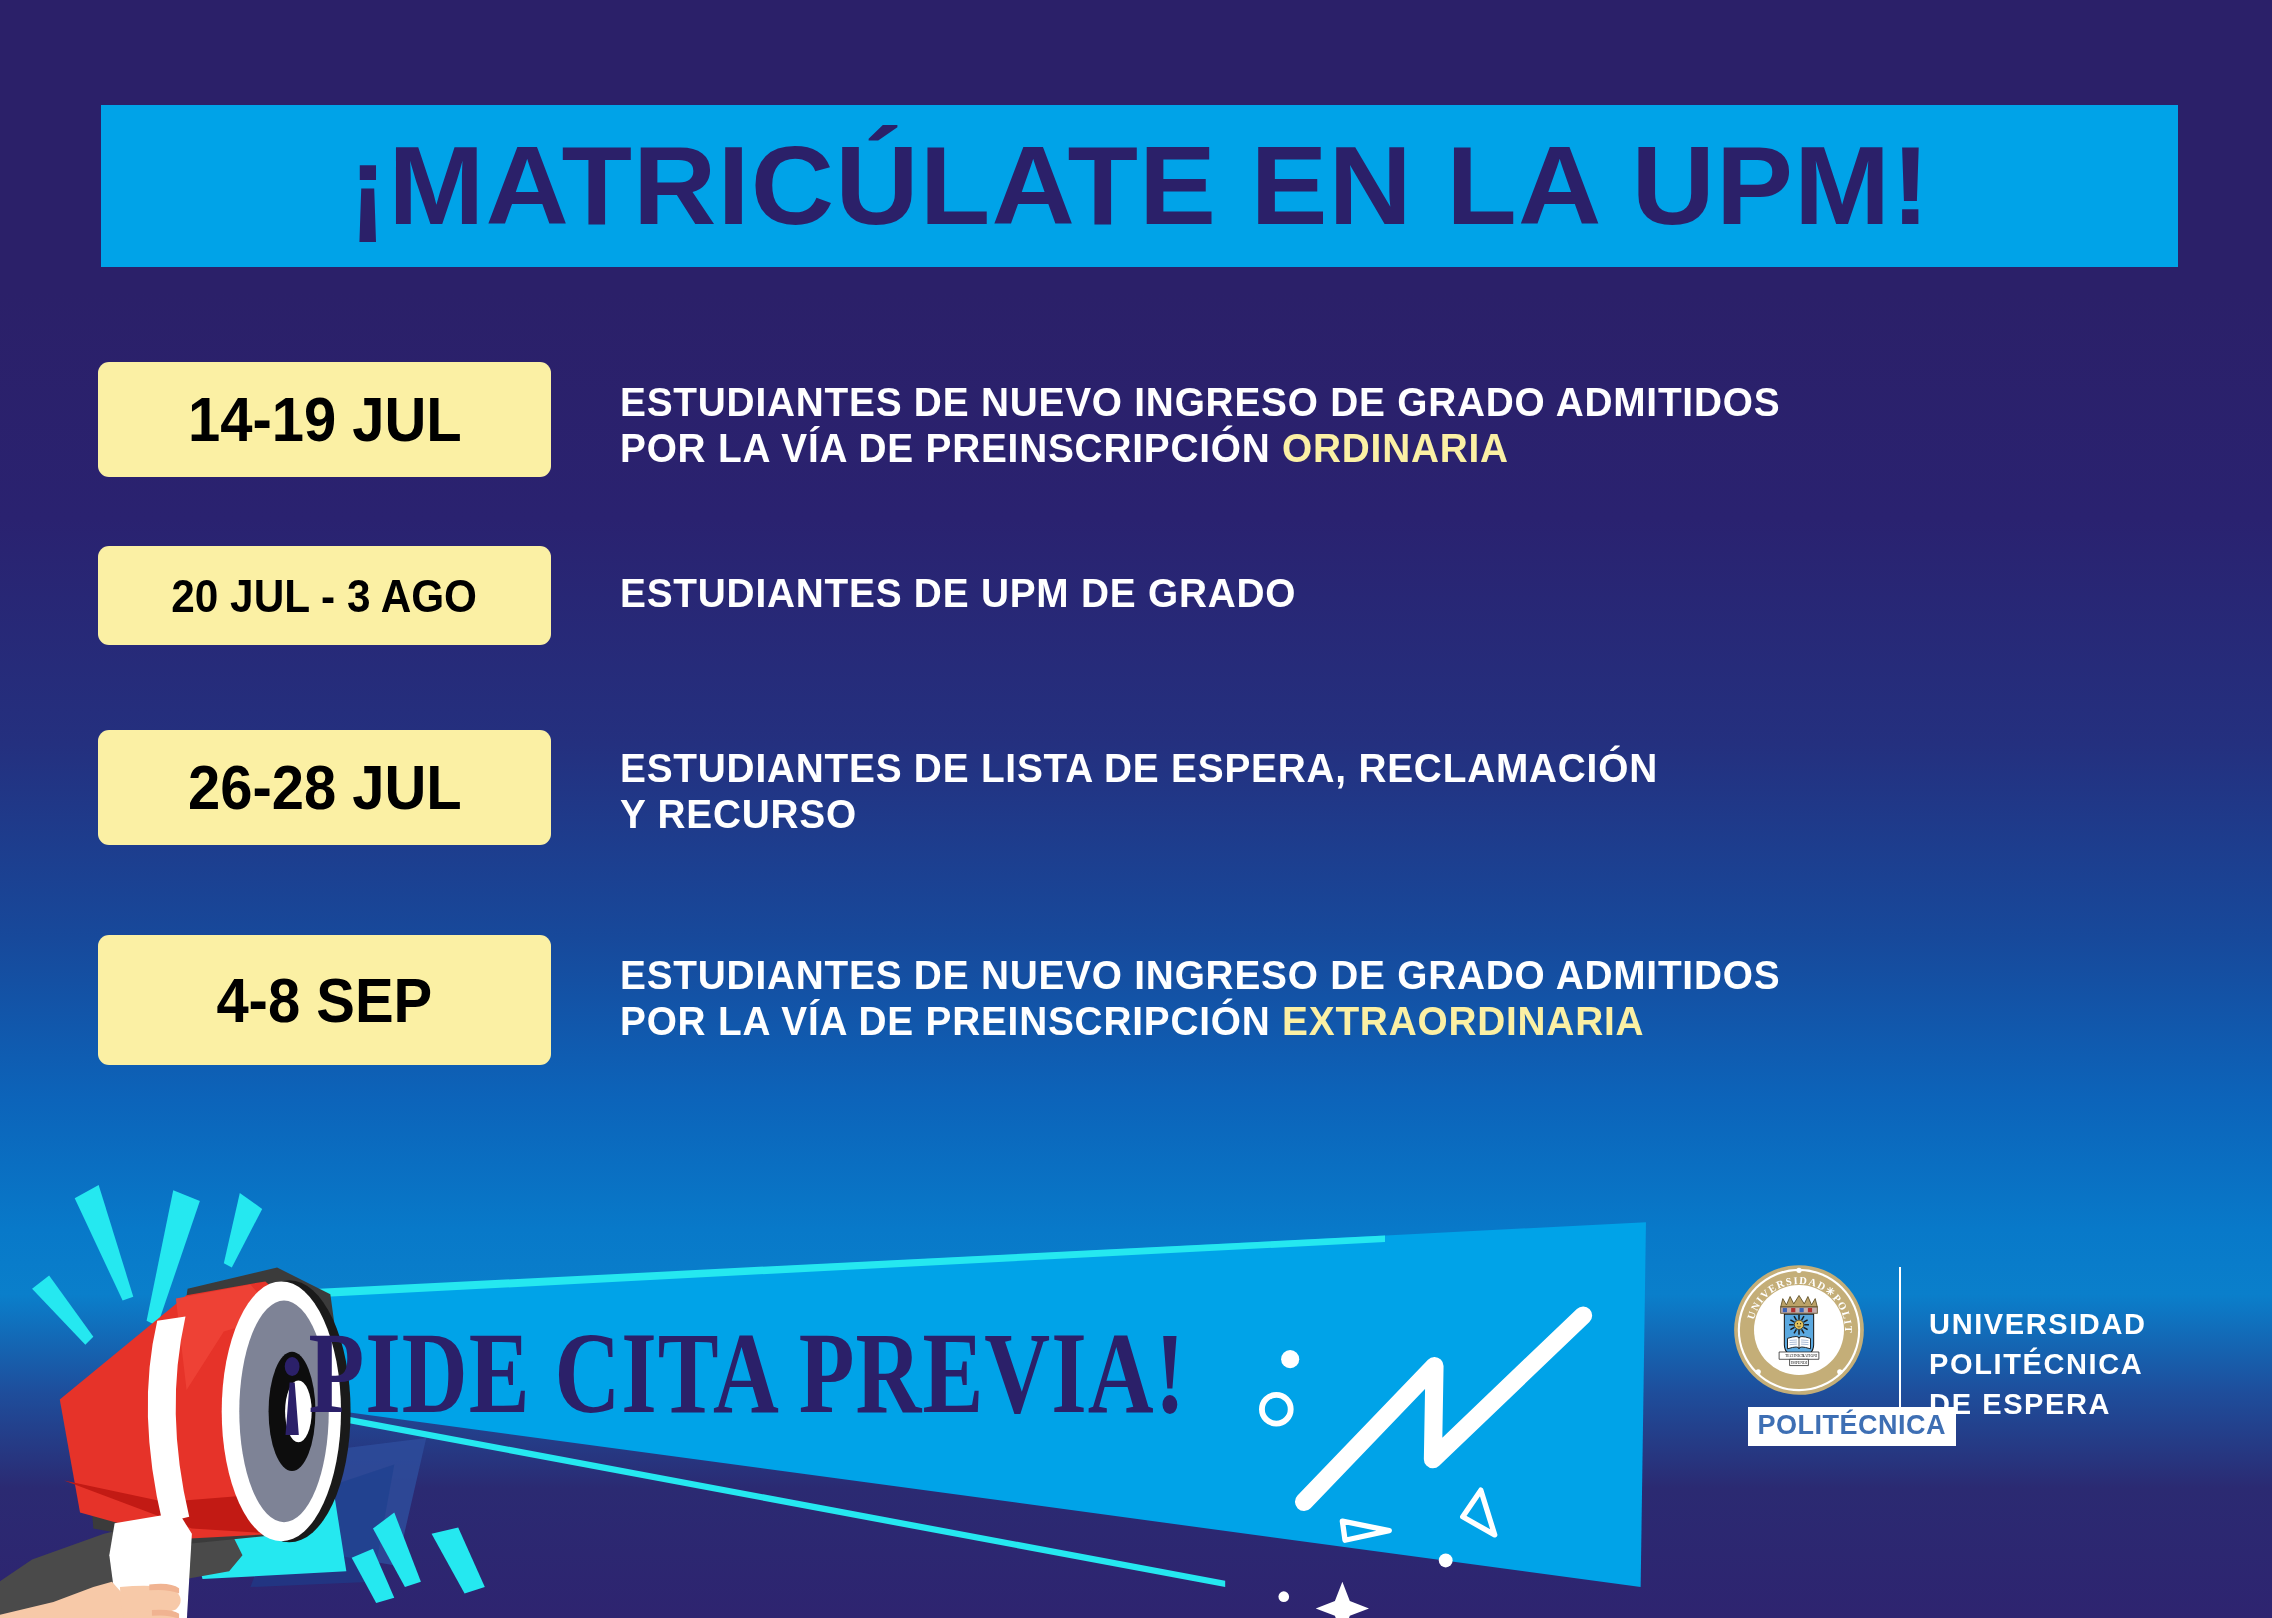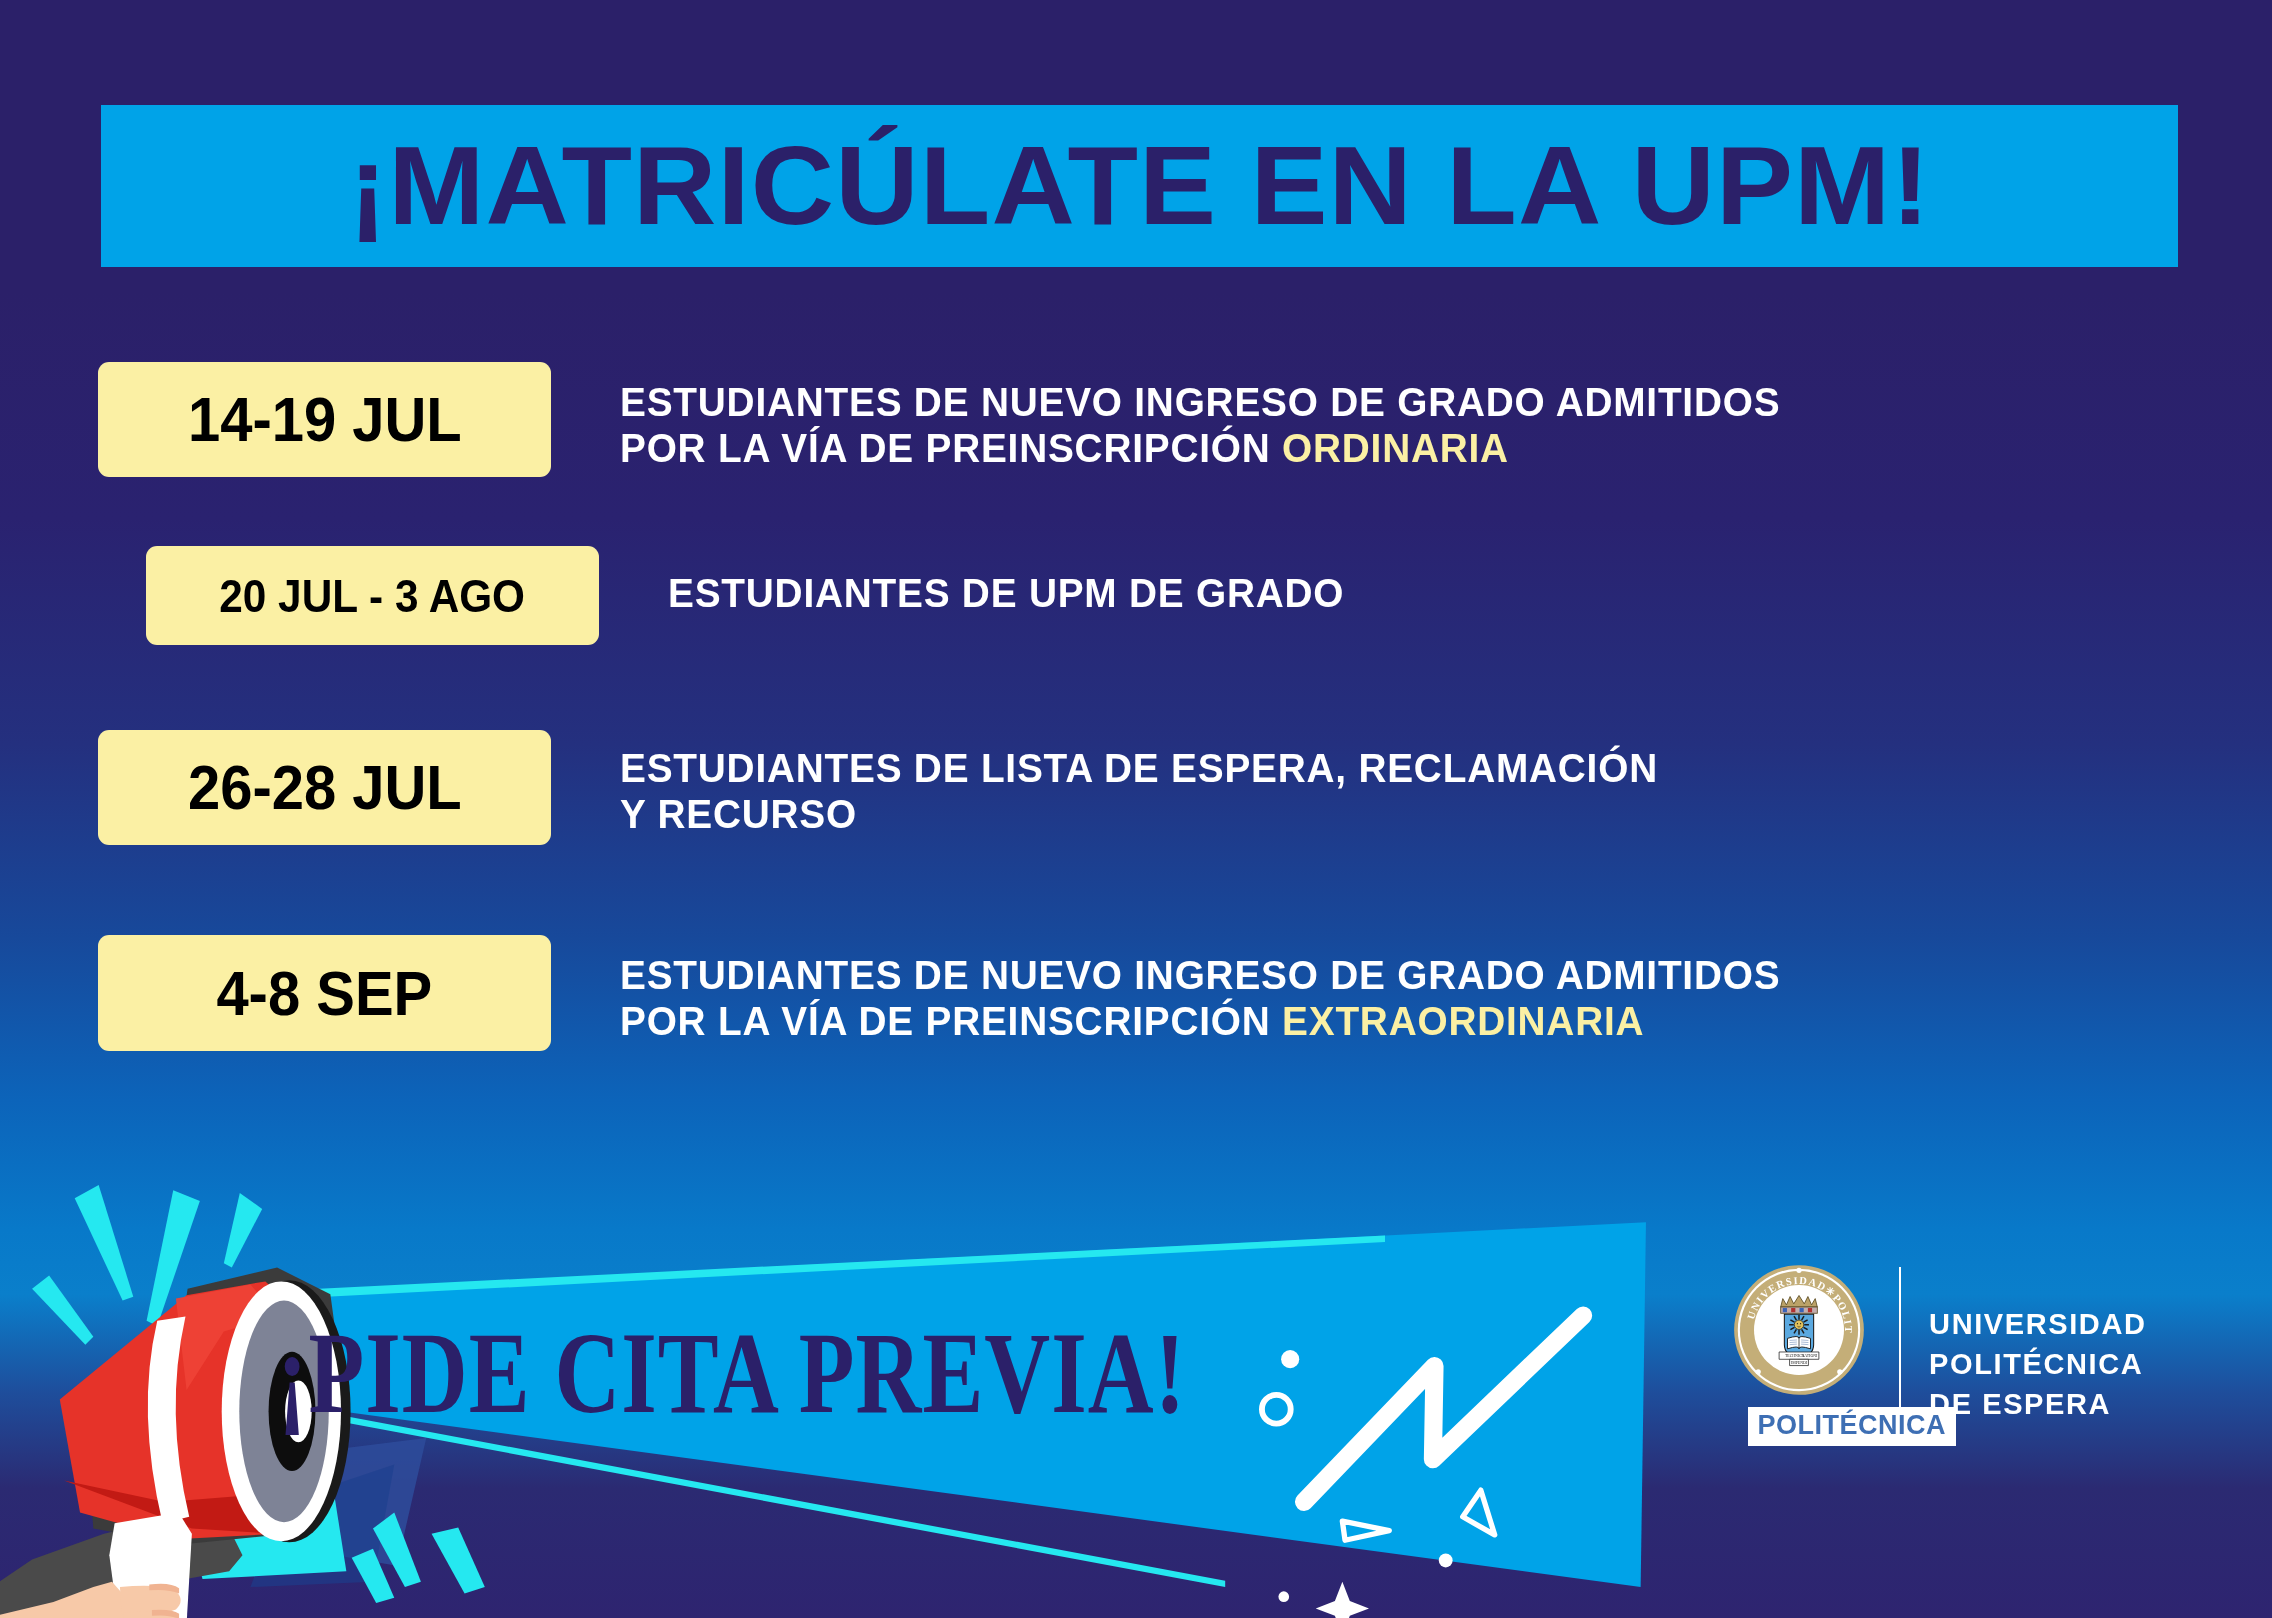--- a/index.html
+++ b/index.html
@@ -129,21 +129,21 @@
         <span>14-19 JUL</span>
       </div>
       <div class="desc" style="margin-left:69px; margin-top:17px;">
         <div>ESTUDIANTES DE NUEVO INGRESO DE GRADO ADMITIDOS</div>
         <div>
           <span>POR LA VÍA DE PREINSCRIPCIÓN </span><span class="hl">ORDINARIA</span>
         </div>
       </div>
     </div>
 
-    <div class="srow" style="height:184px;padding-left:48px;">
+    <div class="srow" style="height:184px;">
       <div class="date-badge" style="margin-left:98px; width:453px; height:99px; font-size:46px;">
         <span>20 JUL - 3 AGO</span>
       </div>
       <div class="desc" style="margin-left:69px; margin-top:24px;">
         <div>ESTUDIANTES DE UPM DE GRADO</div>
         <div>
           <span></span><span class="hl"></span>
         </div>
       </div>
     </div>
@@ -154,21 +154,21 @@
       </div>
       <div class="desc" style="margin-left:69px; margin-top:15px;">
         <div>ESTUDIANTES DE LISTA DE ESPERA, RECLAMACIÓN</div>
         <div>
           <span>Y RECURSO</span><span class="hl"></span>
         </div>
       </div>
     </div>
 
     <div class="srow" style="height:184px;">
-      <div class="date-badge" style="margin-left:98px; width:453px; height:116px; font-size:63px;">
+      <div class="date-badge" style="margin-left:98px; width:453px; height:130px; font-size:63px;">
         <span>4-8 SEP</span>
       </div>
       <div class="desc" style="margin-left:69px; margin-top:17px;">
         <div>ESTUDIANTES DE NUEVO INGRESO DE GRADO ADMITIDOS</div>
         <div>
           <span>POR LA VÍA DE PREINSCRIPCIÓN </span><span class="hl">EXTRAORDINARIA</span>
         </div>
       </div>
     </div>
 

